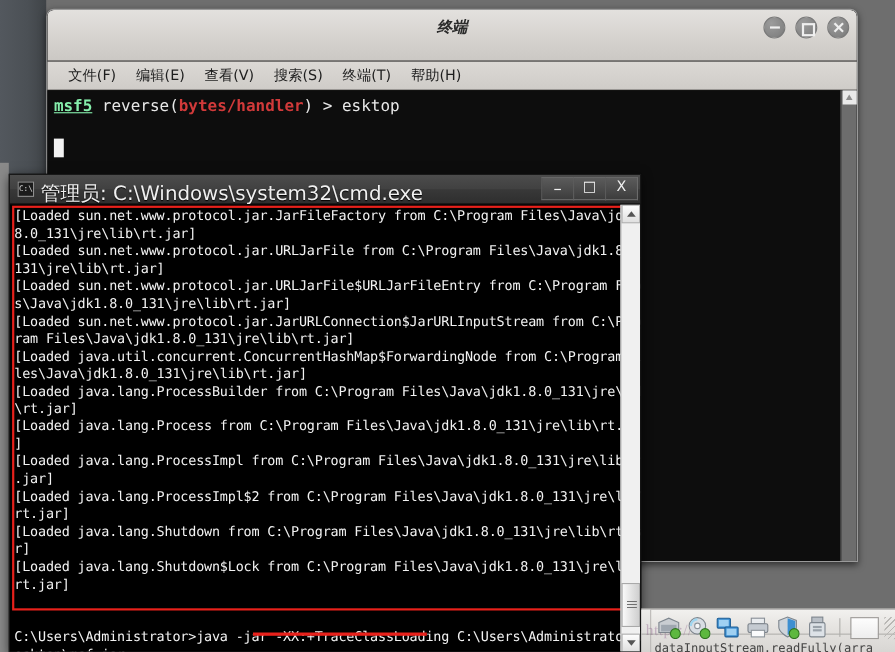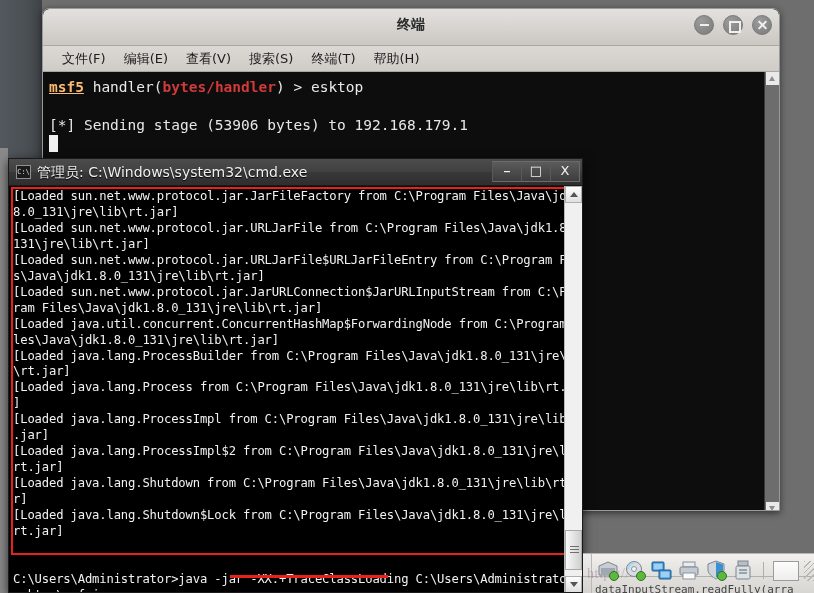--- a/index.html
+++ b/index.html
@@ -31,24 +31,25 @@
     left: 42px; top: 8px;
     width: 738px; height: 503px;
     background: #111111;
     border: 1px solid #9a9a9a;
     border-radius: 7px 7px 0 0;
     box-shadow: 0 2px 7px rgba(0,0,0,.55);
     overflow: hidden;
   }
   #terminal-titlebar {
     position: relative;
-    height: 37px;
+    height: 47px;
     background: linear-gradient(to bottom, #e3e1de 0%, #d6d3cf 55%, #cbc8c4 100%);
     border-bottom: 1px solid #aaa7a3;
     border-radius: 6px 6px 0 0;
+    font-style: italic;
   }
   #terminal-title {
     position: absolute; left: 0; right: 0; top: 7px;
     text-align: center;
     font-size: 14px; font-weight: bold; color: #2b2b2b;
     font-family: "DejaVu Sans", sans-serif;
   }
   .win-btns { position: absolute; right: 7px; top: 6px; display: flex; gap: 9px; }
   .wb {
     width: 20px; height: 20px; border-radius: 50%;
@@ -84,21 +85,21 @@
     height: 443px;
     background: #0d0d0d;
     padding: 6px 0 0 6px;
     font-family: "DejaVu Sans Mono", monospace;
     font-size: 14.5px;
     line-height: 19px;
     color: #e8e8e8;
     overflow: hidden;
   }
   .tline { white-space: pre; }
-  .t-prompt-msf { color: #fdba74; text-decoration: underline; font-weight: bold; }
+  .t-prompt-msf { color: #86efac; text-decoration: underline; font-weight: bold; }
   .t-multi { color: #d13a3a; font-weight: bold; }
   .t-white { color: #e8e8e8; }
   .t-cursor {
     display: inline-block; width: 9px; height: 17px;
     background: #f2f2f2; vertical-align: -3px;
   }
   #terminal-scrollbar {
     position: absolute; right: 0; top: 0; width: 15px; height: 443px;
     background: #6d6d6d;
     border-left: 1px solid #3a3a3a;
@@ -137,21 +138,21 @@
     position: absolute; left: 7px; top: 6px;
     width: 15px; height: 14px;
     background: #1b1b1b;
     border: 1px solid #8f8f8f;
     color: #d8d8d8; font-size: 7px; line-height: 12px;
     text-align: center;
     font-family: "DejaVu Sans Mono", monospace;
   }
   #cmd-title {
     position: absolute; left: 28px; top: 5px;
-    font-size: 14px; color: #f0f0f0;
+    font-size: 18px; color: #f0f0f0;
     font-family: "DejaVu Sans", sans-serif;
     text-shadow: 0 1px 1px #000;
     white-space: nowrap;
   }
   .cmd-btns { position: absolute; right: 2px; top: 2px; display: flex; }
   .cb {
     width: 30px; height: 21px;
     background: linear-gradient(to bottom, #5b5b5b, #3d3d3d);
     border: 1px solid #6b6b6b;
     border-left: 1px solid #5a5a5a;
@@ -303,23 +304,22 @@
     <div id="terminal-menubar">
       <div class="menu-item">文件(F)</div>
       <div class="menu-item">编辑(E)</div>
       <div class="menu-item">查看(V)</div>
       <div class="menu-item">搜索(S)</div>
       <div class="menu-item">终端(T)</div>
       <div class="menu-item">帮助(H)</div>
     </div>
 
     <div id="terminal-body">
-      <div class="tline"><span class="t-prompt-msf">msf5</span><span class="t-white"> handler(</span><span class="t-multi">bytes/handler</span><span class="t-white">) &gt; </span><span class="t-white">esktop</span></div>
+      <div class="tline"><span class="t-prompt-msf">msf5</span><span class="t-white"> reverse(</span><span class="t-multi">bytes/handler</span><span class="t-white">) &gt; </span><span class="t-white">esktop</span></div>
       <div class="tline">&nbsp;</div>
-      <div class="tline" style="color:#e8e8e8">[*] Sending stage (53906 bytes) to 192.168.179.1</div>
       <div class="tline"><span class="t-cursor"></span></div>
 
       <div id="terminal-scrollbar">
         <div class="sb-arrow top">
             <i></i>
           </div>
         <div class="sb-arrow bot">
             <i></i>
           </div>
       </div>

